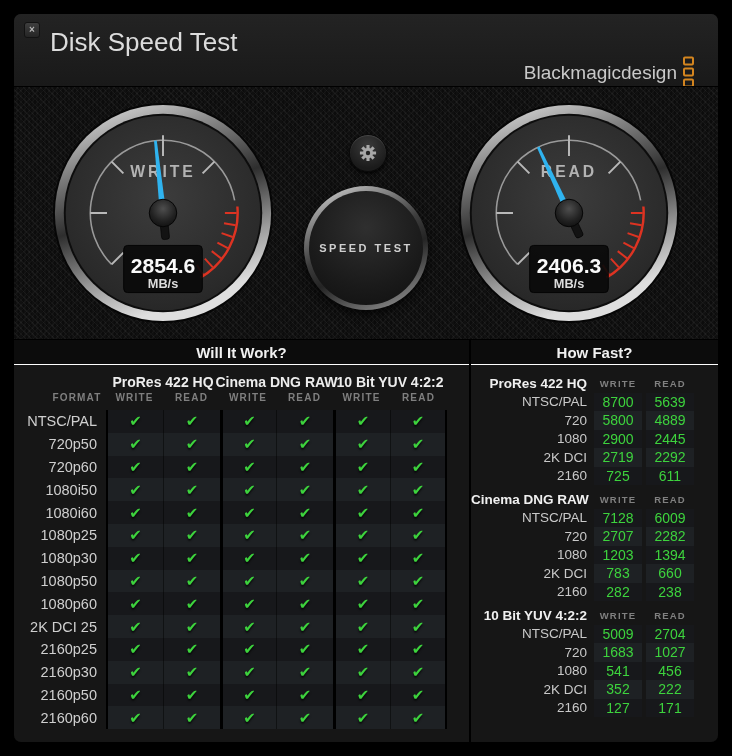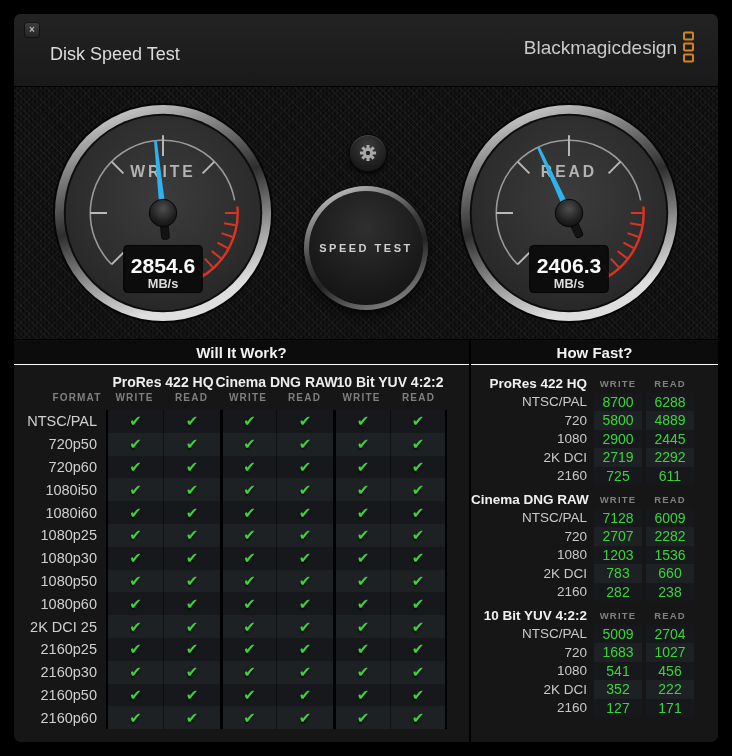--- a/index.html
+++ b/index.html
@@ -5,22 +5,22 @@
   html,body{margin:0;padding:0;}
   body{width:732px;height:756px;background:#000;position:relative;overflow:hidden;
        font-family:"Liberation Sans","DejaVu Sans",sans-serif;}
   .app{position:absolute;left:14px;top:14px;width:704px;height:728px;background:#151515;
        border-radius:7px;overflow:hidden;}
   
   .titlebar{position:relative;height:72px;background:linear-gradient(#232323,#191919);}
   .close-btn{position:absolute;left:10px;top:8px;width:14px;height:14px;
        background:linear-gradient(#3e3e3e,#252525);border:1px solid #121212;border-radius:3px;
        color:#b5b5b5;font-size:10px;line-height:13px;text-align:center;font-weight:bold;cursor:default;}
-  .title{position:absolute;left:36px;top:40px;transform:translateY(-50%);font-size:18px;color:#dcdcdc;}
-  .brand{position:absolute;right:24px;top:33px;transform:translateY(-50%);display:flex;align-items:center;gap:6px;margin-left:8px;}
+  .title{position:absolute;left:36px;top:28px;transform:translateY(-50%);font-size:26px;color:#dcdcdc;}
+  .brand{position:absolute;right:24px;top:58px;transform:translateY(-50%);display:flex;align-items:center;gap:6px;margin-left:8px;}
   .brand-text{font-size:19px;color:#c9c9c9;}
   .brand-mark{display:flex;flex-direction:column;gap:2px;}
   .brand-sq{width:7px;height:5px;border:2px solid #d4851f;border-radius:2px;}
   
   .gauge-strip{position:relative;height:254px;background-color:#101010;border-top:1px solid #000;border-bottom:1px solid #000;box-sizing:border-box;
     background-image:
       repeating-linear-gradient(45deg, rgba(255,255,255,.045) 0 1px, transparent 1px 4px),
       repeating-linear-gradient(-45deg, rgba(255,255,255,.03) 0 1px, transparent 1px 4px),
       repeating-linear-gradient(90deg, rgba(0,0,0,.28) 0 2px, transparent 2px 4px);}
   .gauge{position:absolute;}
@@ -542,21 +542,21 @@
       <div id="hf-body">
           <div class="hf-section">
             <div class="hf-row">
               <div class="hf-codec">ProRes 422 HQ</div>
               <div class="hf-col">WRITE</div>
               <div class="hf-col">READ</div>
             </div>
             <div class="hf-row hf-dark">
               <div class="hf-label">NTSC/PAL</div>
               <div class="hf-cell">8700</div>
-              <div class="hf-cell">6288</div>
+              <div class="hf-cell">5639</div>
             </div>
             <div class="hf-row hf-light">
               <div class="hf-label">720</div>
               <div class="hf-cell">5800</div>
               <div class="hf-cell">4889</div>
             </div>
             <div class="hf-row hf-dark">
               <div class="hf-label">1080</div>
               <div class="hf-cell">2900</div>
               <div class="hf-cell">2445</div>
@@ -584,21 +584,21 @@
               <div class="hf-cell">6009</div>
             </div>
             <div class="hf-row hf-light">
               <div class="hf-label">720</div>
               <div class="hf-cell">2707</div>
               <div class="hf-cell">2282</div>
             </div>
             <div class="hf-row hf-dark">
               <div class="hf-label">1080</div>
               <div class="hf-cell">1203</div>
-              <div class="hf-cell">1536</div>
+              <div class="hf-cell">1394</div>
             </div>
             <div class="hf-row hf-light">
               <div class="hf-label">2K DCI</div>
               <div class="hf-cell">783</div>
               <div class="hf-cell">660</div>
             </div>
             <div class="hf-row hf-dark">
               <div class="hf-label">2160</div>
               <div class="hf-cell">282</div>
               <div class="hf-cell">238</div>

